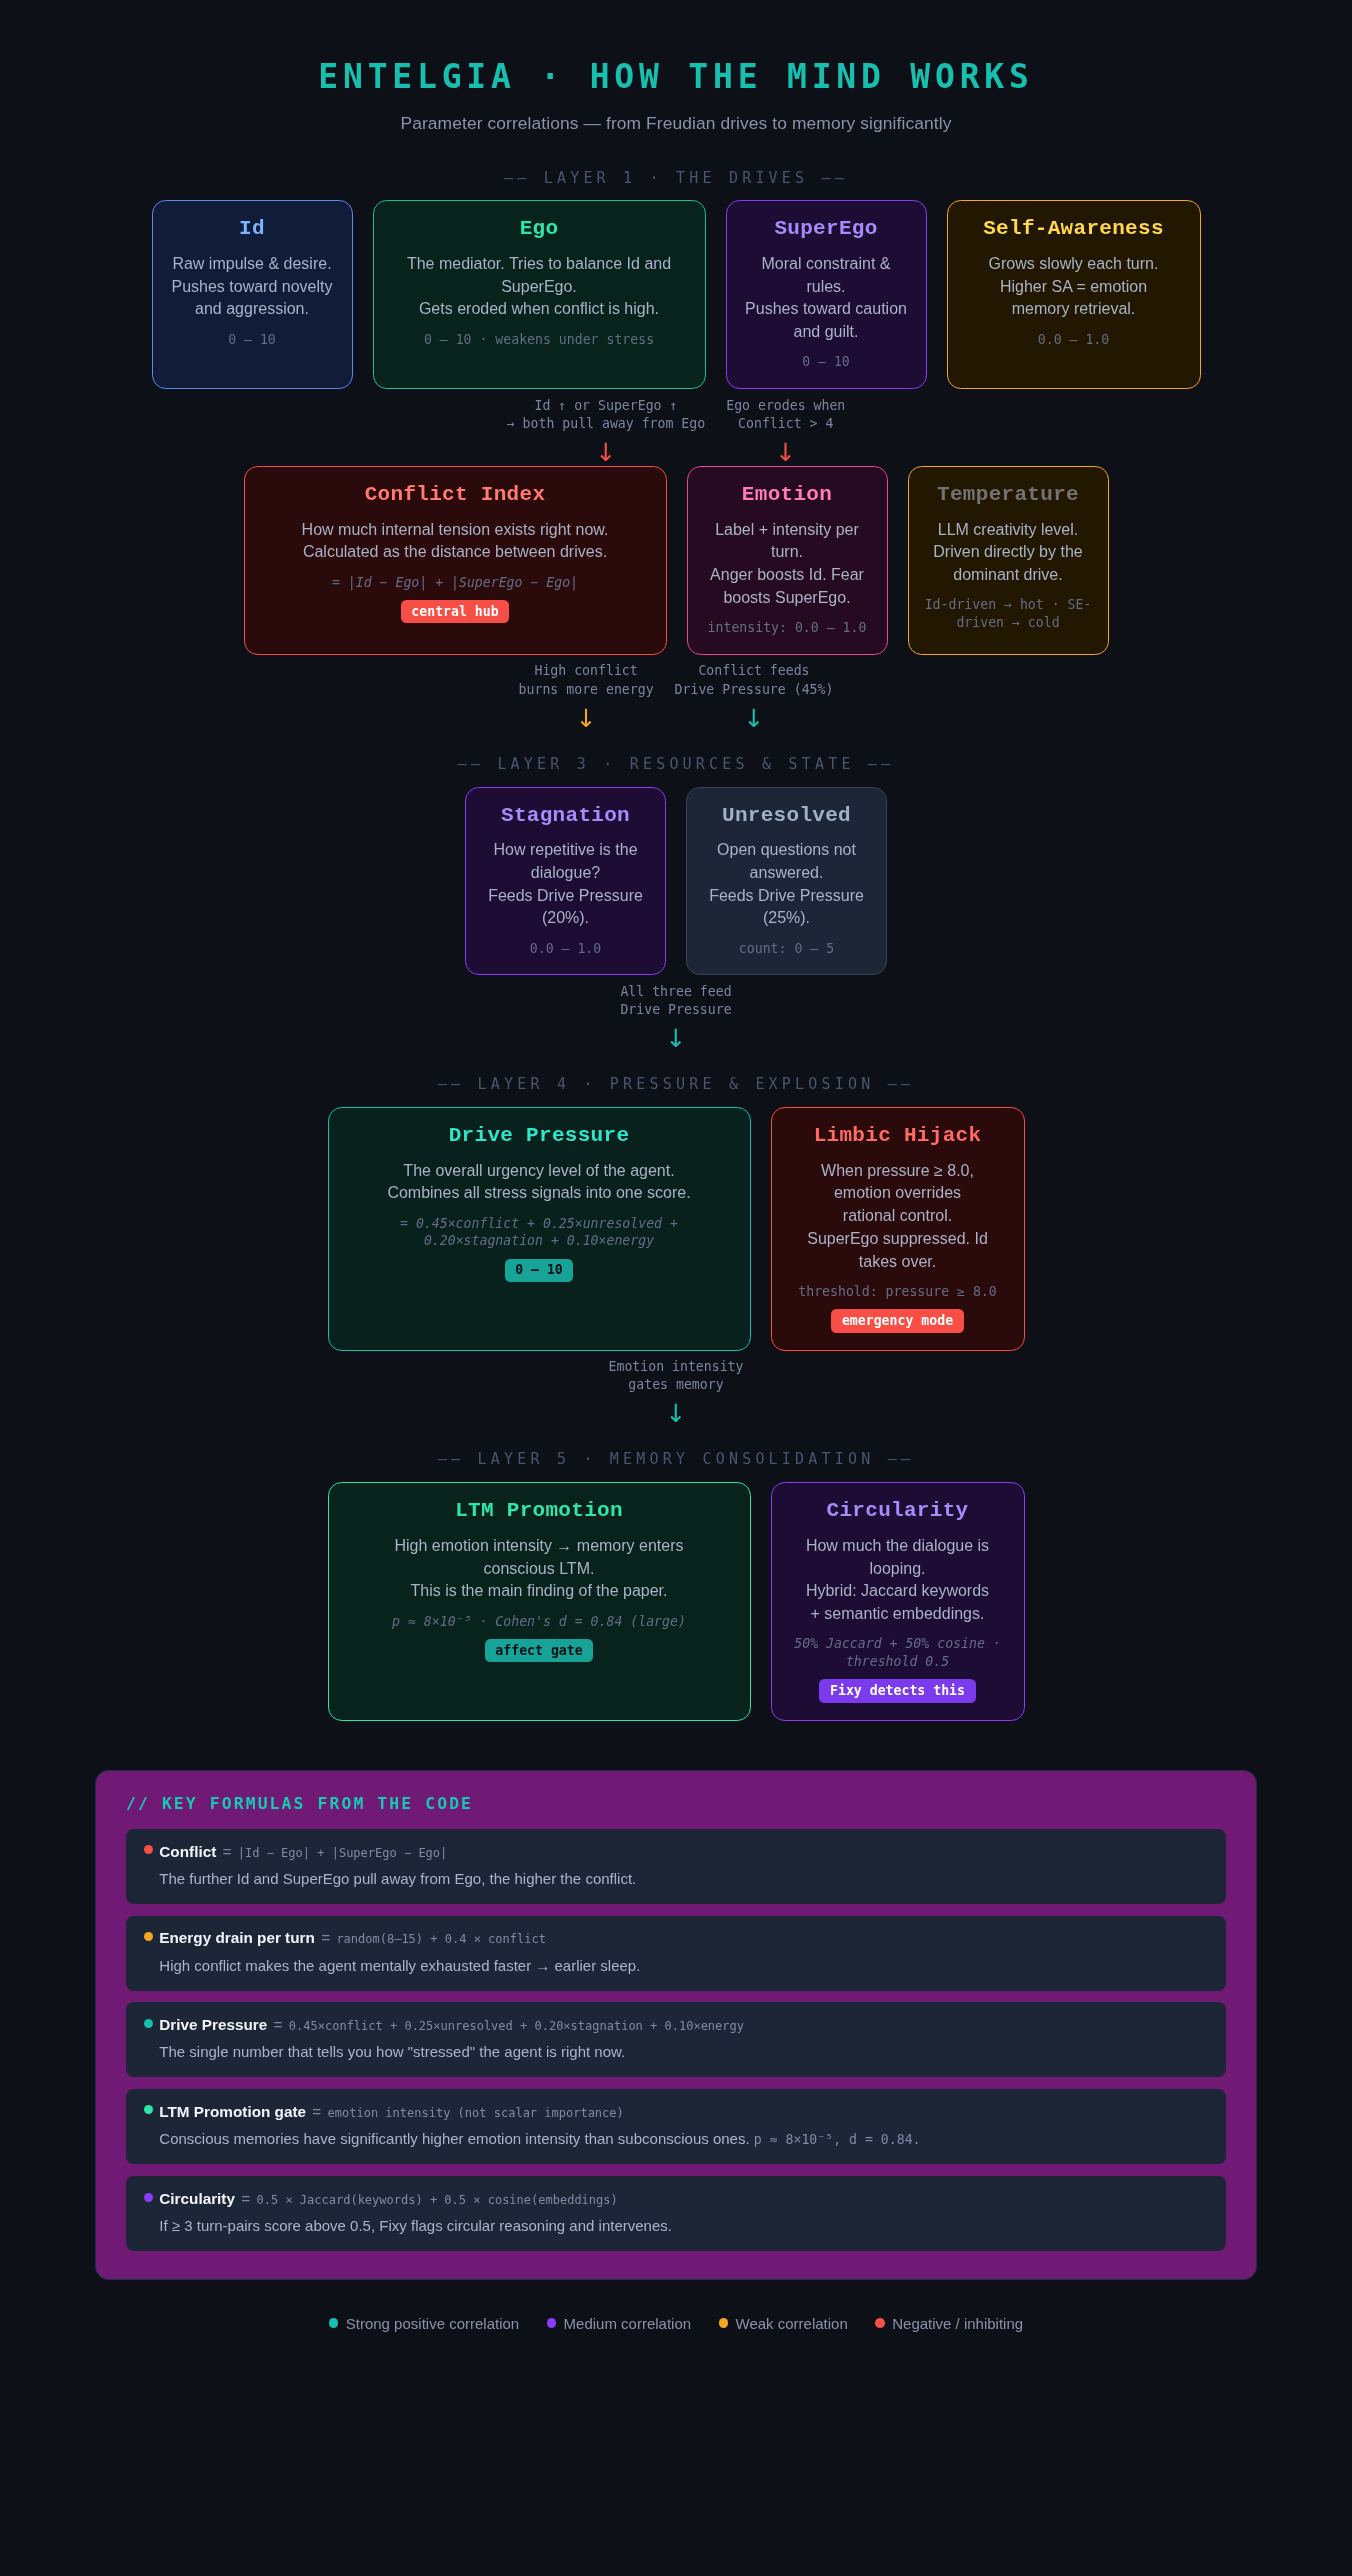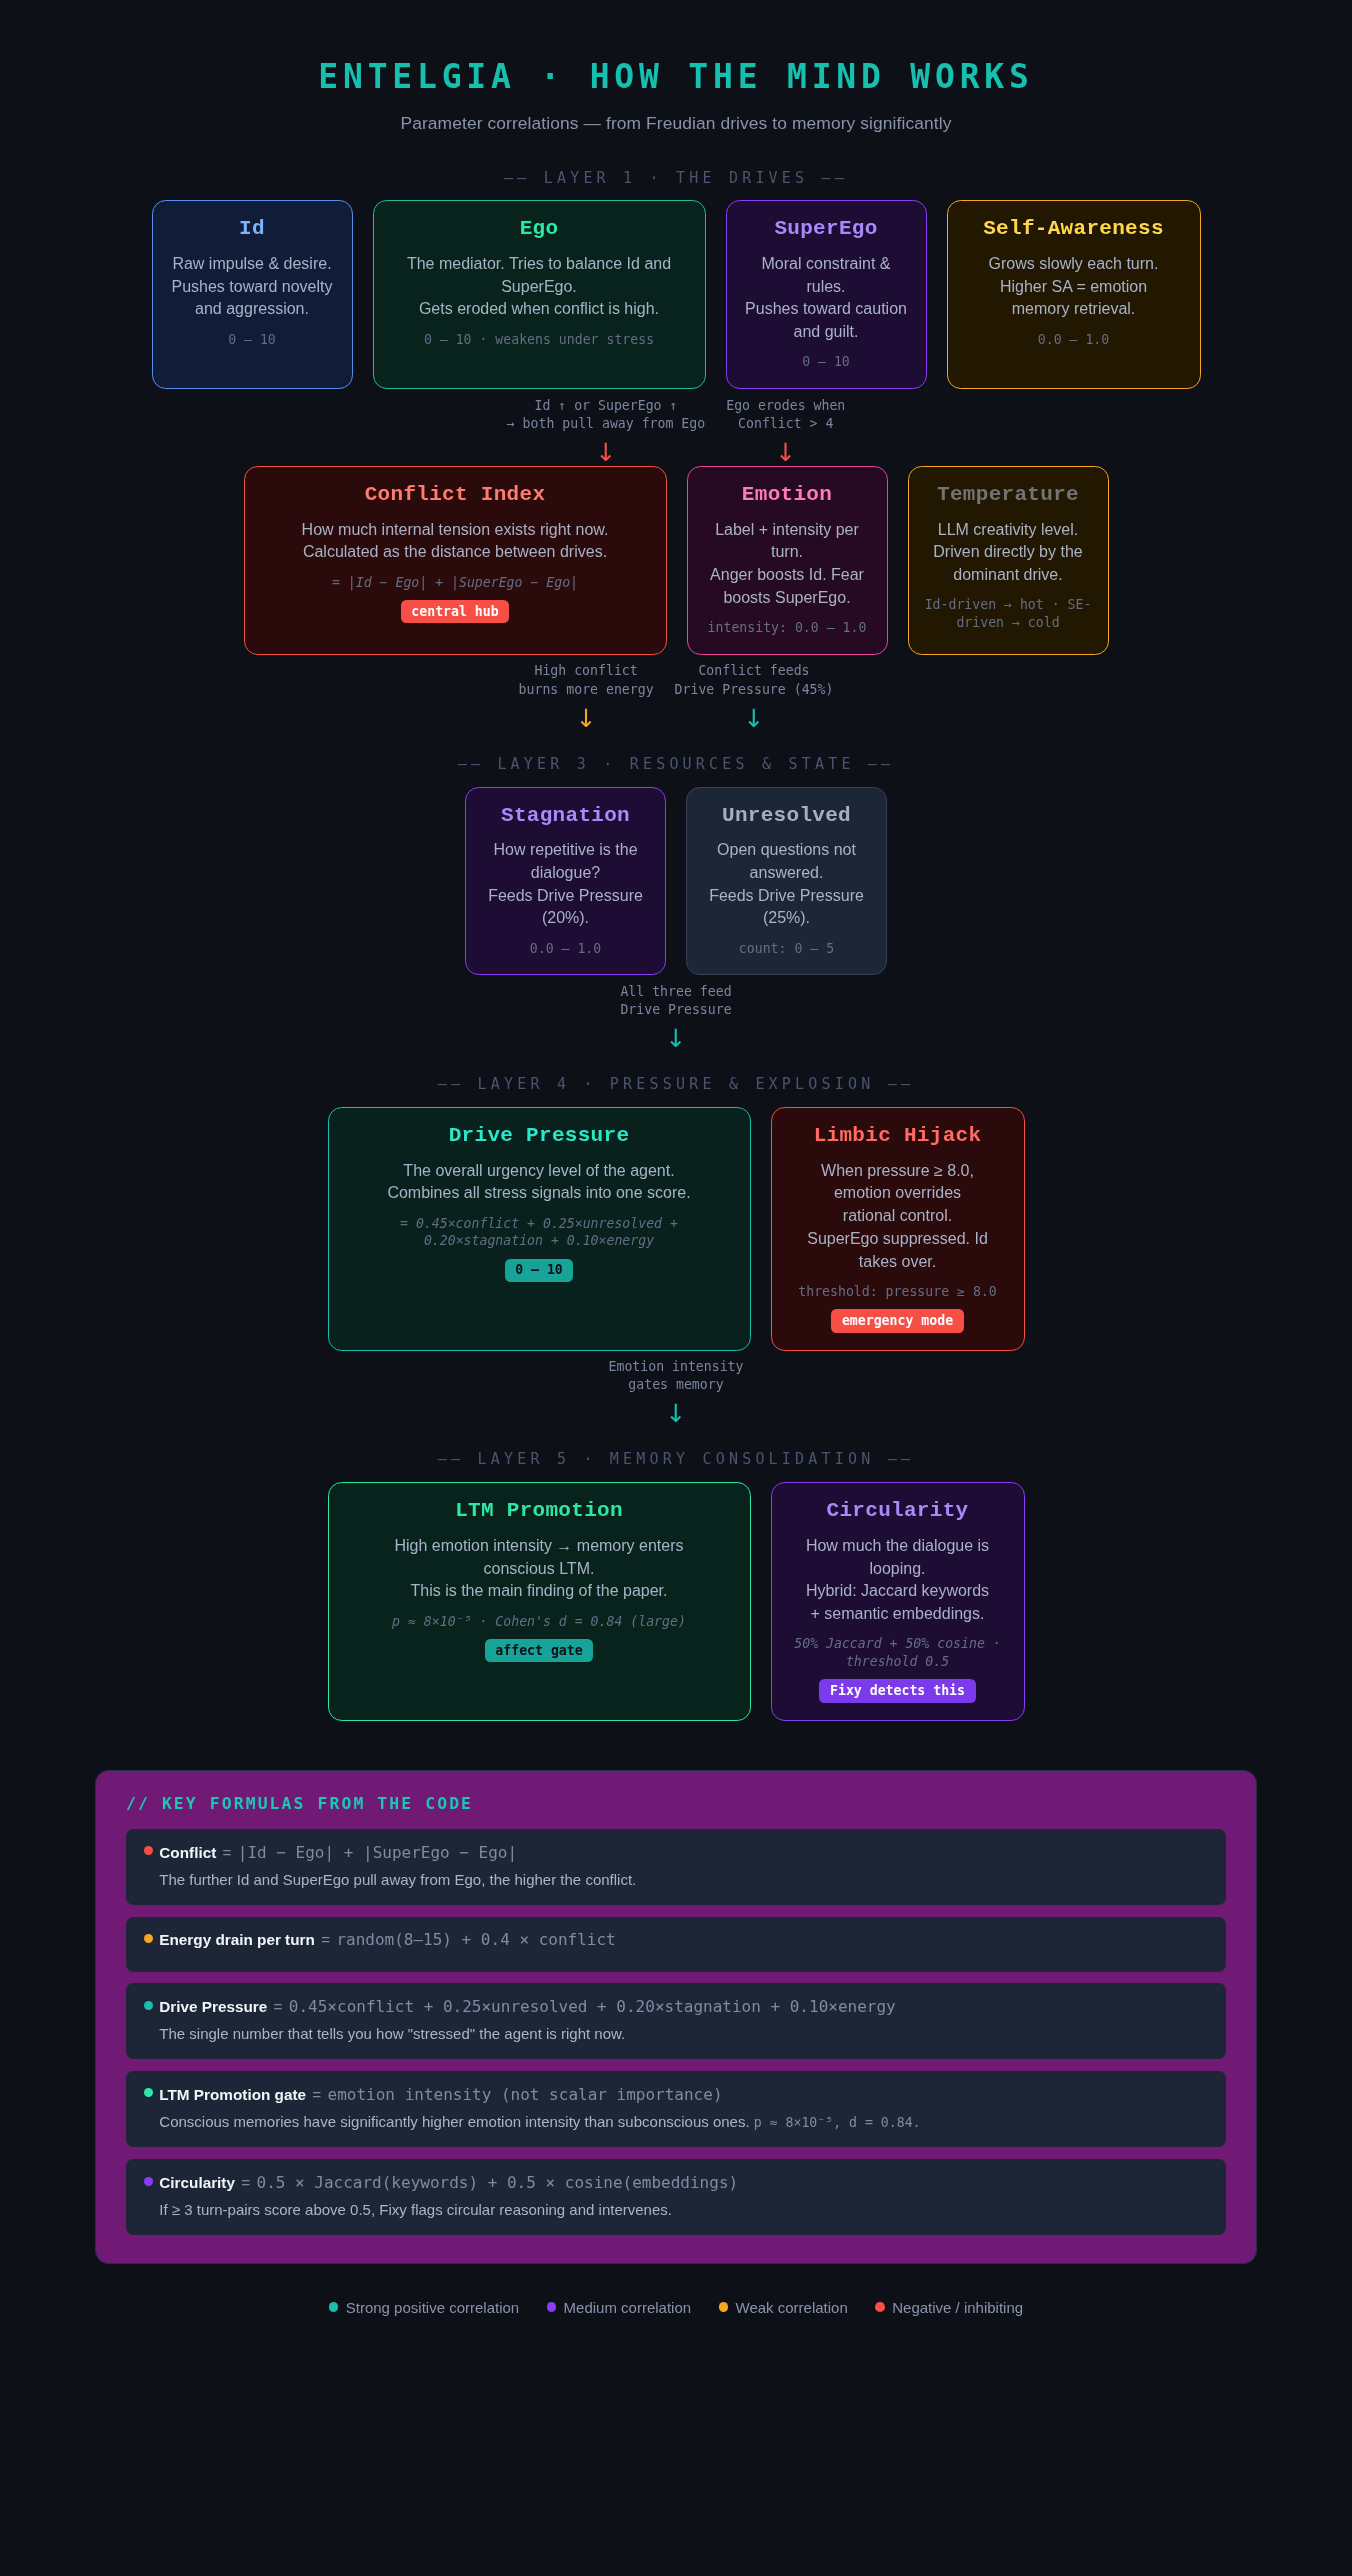--- a/index.html
+++ b/index.html
@@ -149,21 +149,21 @@
     border-radius: 50%;
     display: inline-block;
     flex: 0 0 auto;
     position: relative;
     top: -2.1px;
   }
   .formula-head .name { font-weight: bold; color: #f2f5fa; }
   .formula-head .eq { color: #7d879e; font-weight: normal; }
   .formula-code {
     font-family: "DejaVu Sans Mono", monospace;
-    font-size: 16px;
+    font-size: 12px;
     color: #7f8aa3;
   }
   .formula-desc {
     font-size: 15px;
     color: #aab3c8;
     padding-left: 15.3px;
     line-height: 1.4;
   }
   .formula-desc .code {
     font-family: "DejaVu Sans Mono", monospace;
@@ -359,20 +359,21 @@
           </div>
           <div class="formula-desc"><span>The further Id and SuperEgo pull away from Ego, the higher the conflict.</span></div>
         </div>
         <div class="formula-item">
           <div class="formula-head">
             <span class="dot" style="background: rgb(245, 166, 35);"></span>
             <span class="name">Energy drain per turn</span>
             <span class="eq">=</span>
             <span class="formula-code">random(8–15) + 0.4 × conflict</span>
           </div>
+          <div class="formula-desc"><span>High conflict makes the agent mentally exhausted faster → earlier sleep.</span></div>
         </div>
         <div class="formula-item">
           <div class="formula-head">
             <span class="dot" style="background: rgb(23, 191, 174);"></span>
             <span class="name">Drive Pressure</span>
             <span class="eq">=</span>
             <span class="formula-code">0.45×conflict + 0.25×unresolved + 0.20×stagnation + 0.10×energy</span>
           </div>
           <div class="formula-desc"><span>The single number that tells you how "stressed" the agent is right now.</span></div>
         </div>

